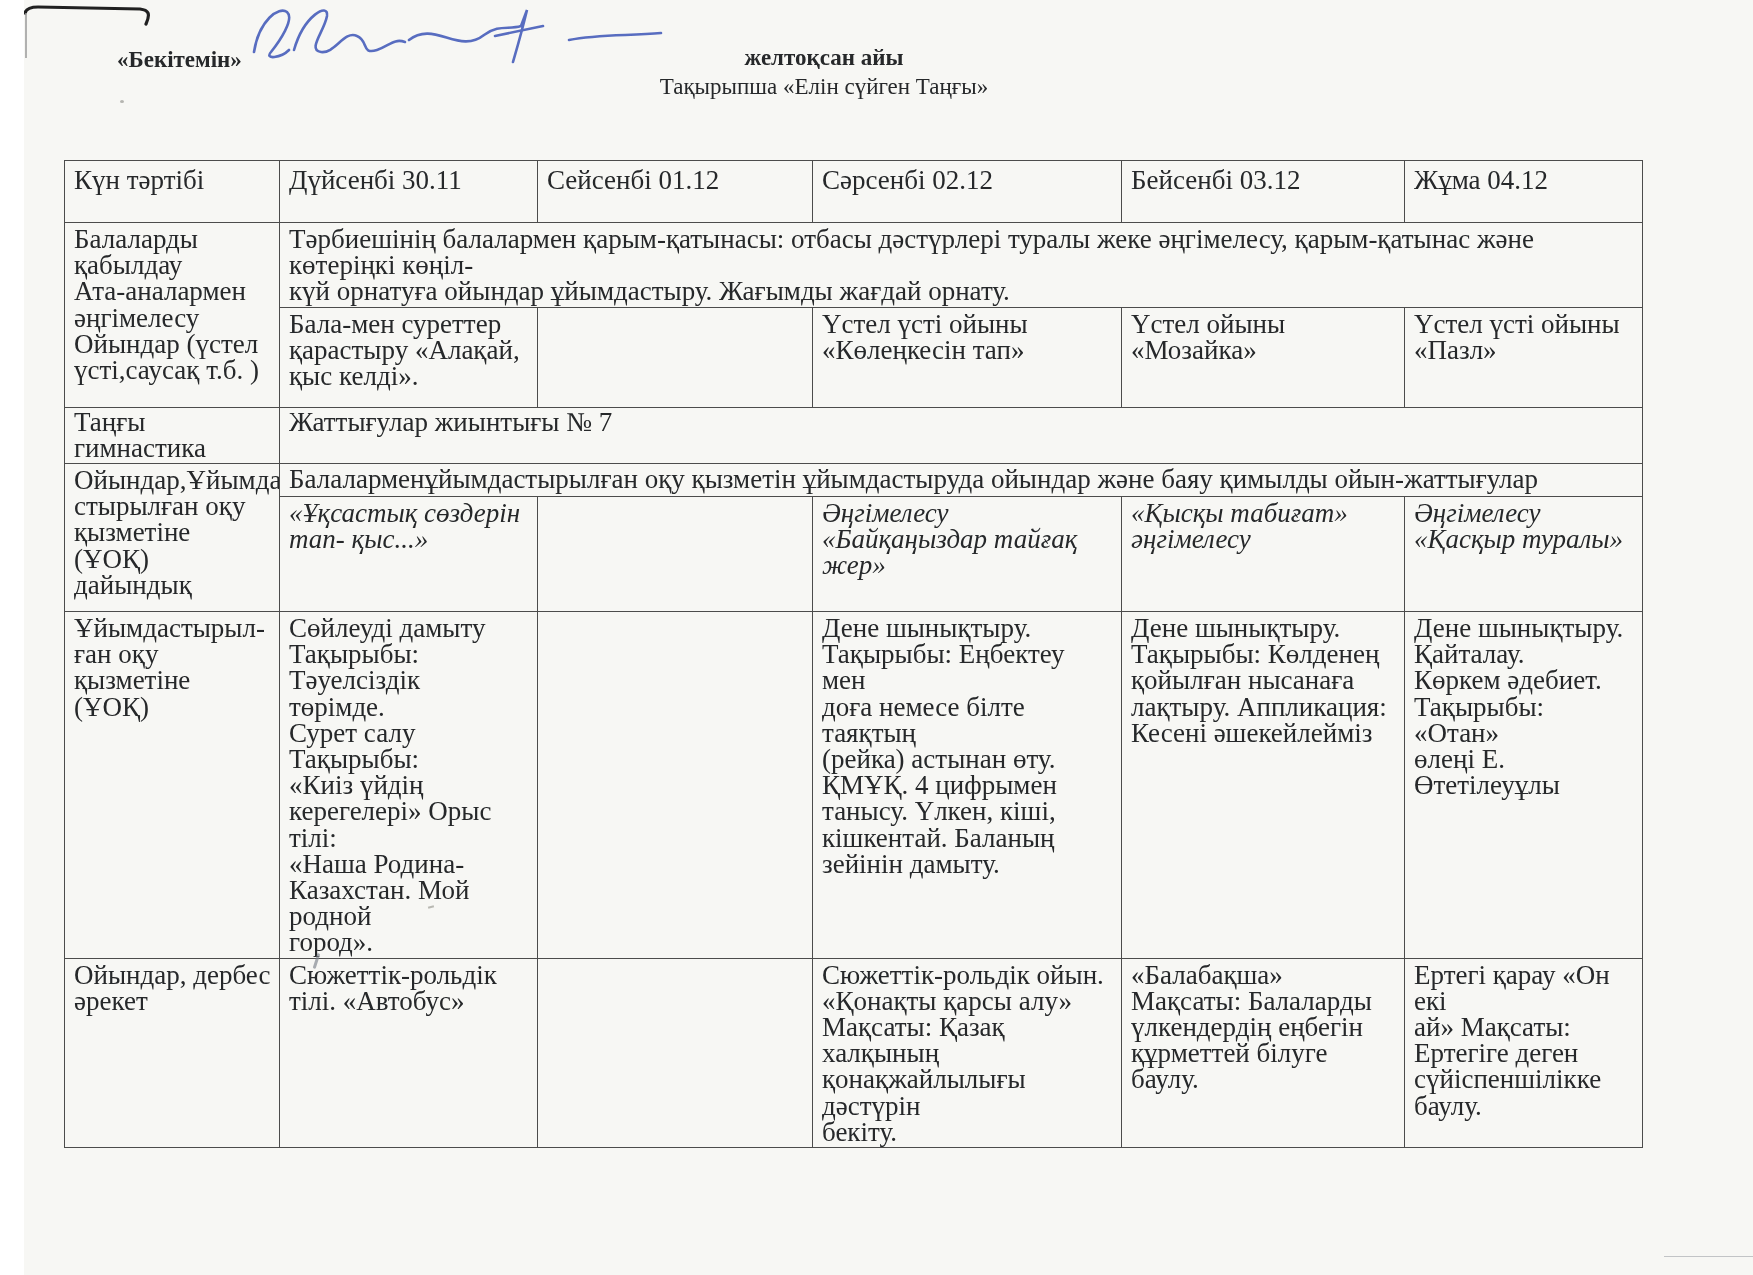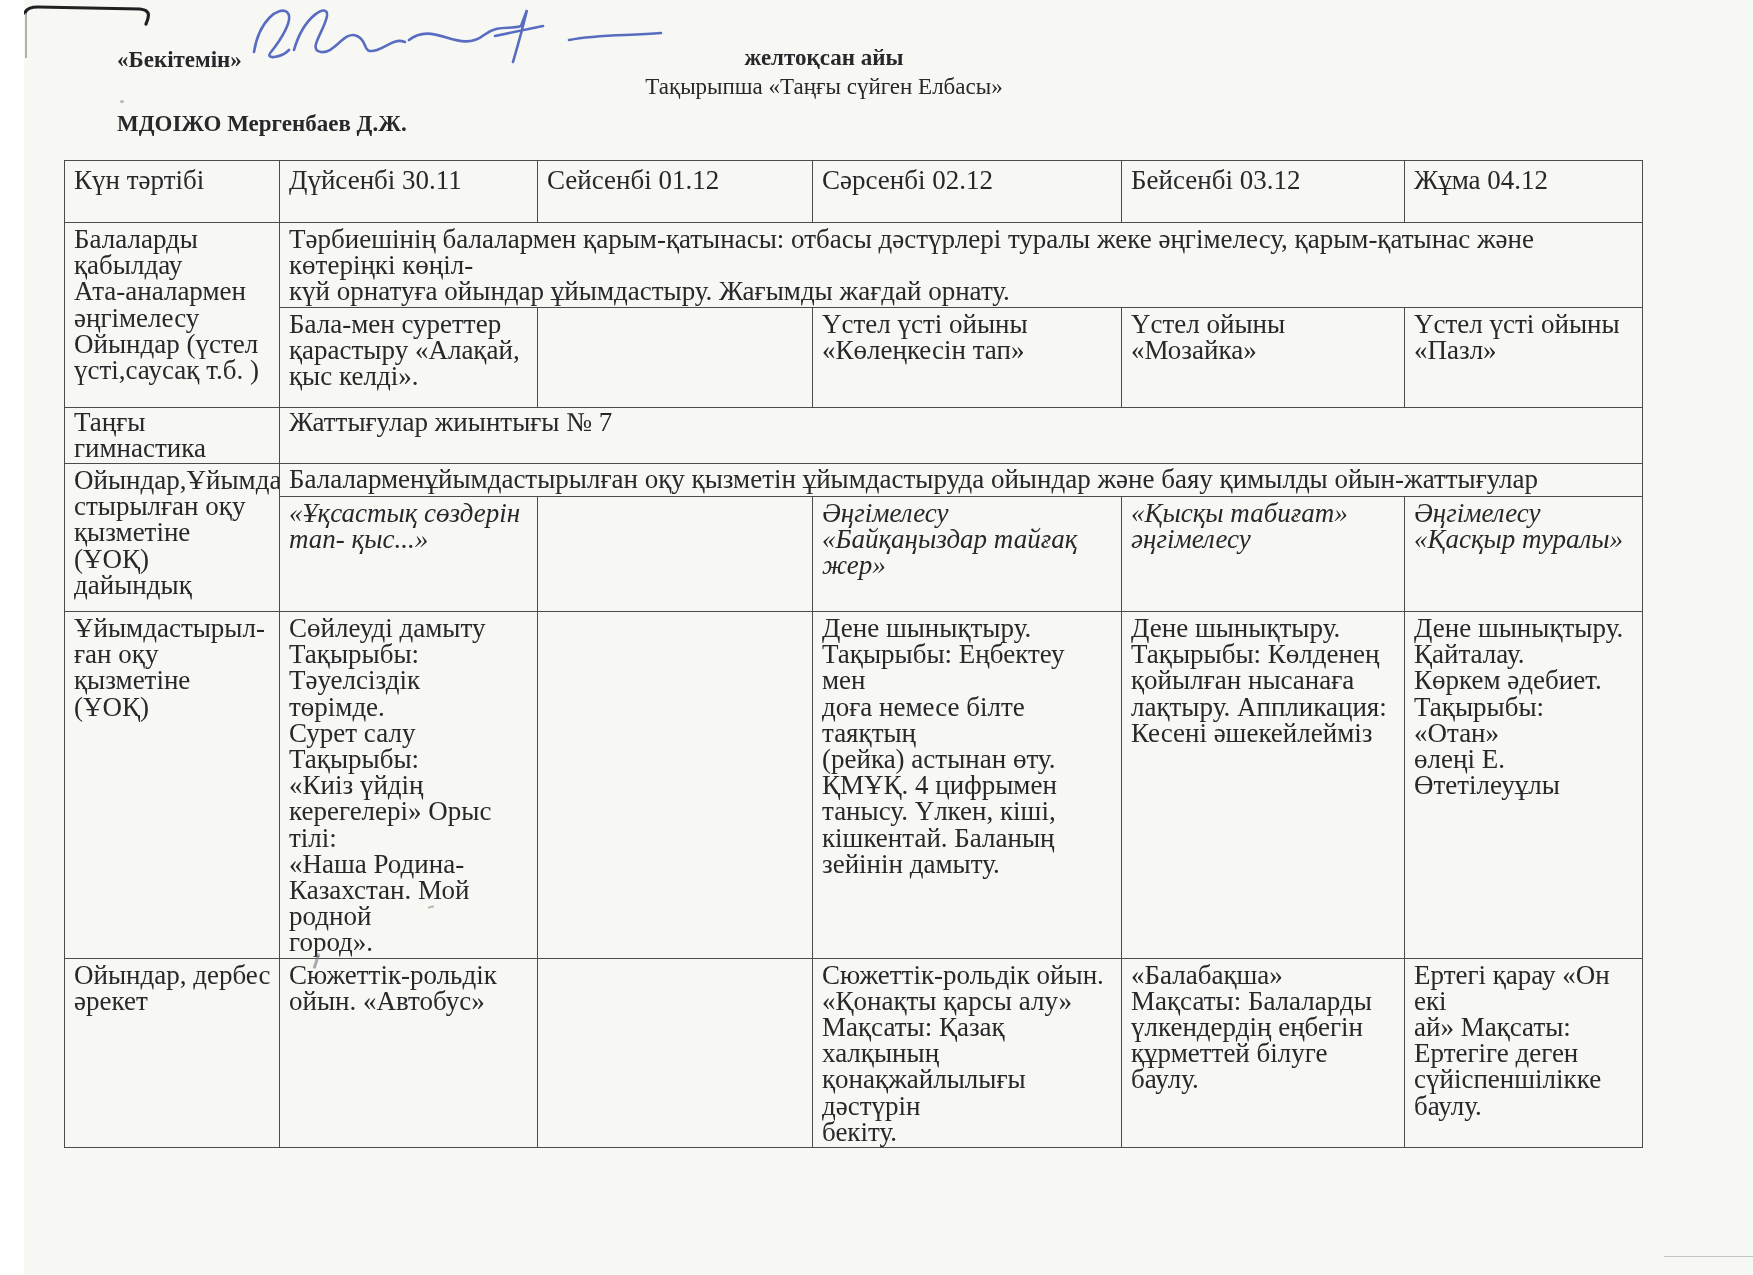--- a/index.html
+++ b/index.html
@@ -76,36 +76,35 @@
 
 <div class="page">
 
   <svg class="corner-svg" width="150" height="70" viewBox="0 0 150 70">
     <path d="M1,13 C2,9 6,7 14,7 L116,9 C124,10 127,13 122,24" stroke="#202020" stroke-width="3.2" fill="none" stroke-linecap="round"></path>
     <path d="M2,13 L2,58" stroke="#9a9a9a" stroke-width="1.5" fill="none"></path>
   </svg>
 
   <div class="approval">
     <div>«Бекітемін»</div>
-    <div>МДОІЖО Мергенбаев Д.Ж.</div>
   </div>
 
   <svg class="sig-svg" width="480" height="80" viewBox="0 0 480 80">
     <g stroke="#3d55b8" stroke-width="2.6" fill="none" opacity="0.85" stroke-linecap="round">
       <path d="M45,52 C50,20 70,6 78,12 C86,19 70,42 62,52 C55,60 72,58 80,50"></path>
       <path d="M85,50 C95,15 120,2 118,16 C115,32 98,50 112,52 C126,54 135,30 148,36 C160,41 152,55 168,50 C180,46 185,38 196,42"></path>
       <path d="M200,40 C225,20 250,55 275,35 C290,24 300,30 312,26 L318,10 C312,35 306,55 304,62"></path>
       <path d="M286,36 L334,26"></path>
       <path d="M360,40 C390,34 420,36 452,33"></path>
     </g>
   </svg>
 
   <div class="titles">
     <div class="b">желтоқсан айы</div>
-    <div>Тақырыпша  «Таңғы сүйген Елбасы»</div>
+    <div>Тақырыпша  «Елін сүйген Таңғы»</div>
   </div>
 
   <table class="sched">
     <colgroup>
       <col style="width:215px">
         <col style="width:258px">
         <col style="width:275px">
       <col style="width:309px">
         <col style="width:283px">
         <col style="width:238px">
@@ -194,21 +193,21 @@
         <td>Дене шынықтыру.
 Қайталау.
 Көркем әдебиет.
 Тақырыбы: «Отан»
 өлеңі Е. Өтетілеуұлы</td>
       </tr>
       <tr class="r8">
         <td class="boldcell nb">Ойындар, дербес
 әрекет</td>
         <td class="nb">Сюжеттік-рольдік
-ойын. «Автобус»</td>
+тілі. «Автобус»</td>
         <td class="nb"></td>
         <td>Сюжеттік-рольдік ойын.
 «Қонақты қарсы алу»
 Мақсаты: Қазақ халқының
 қонақжайлылығы дәстүрін
 бекіту.</td>
         <td>«Балабақша»
 Мақсаты: Балаларды
 үлкендердің еңбегін
 құрметтей білуге баулу.</td>

